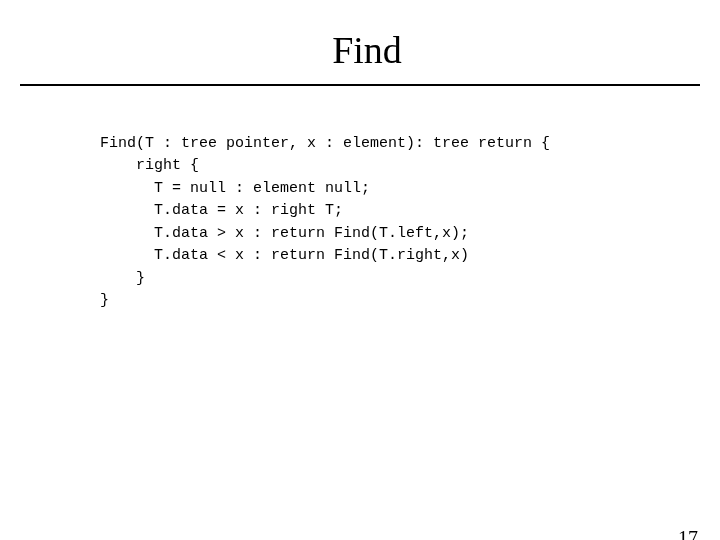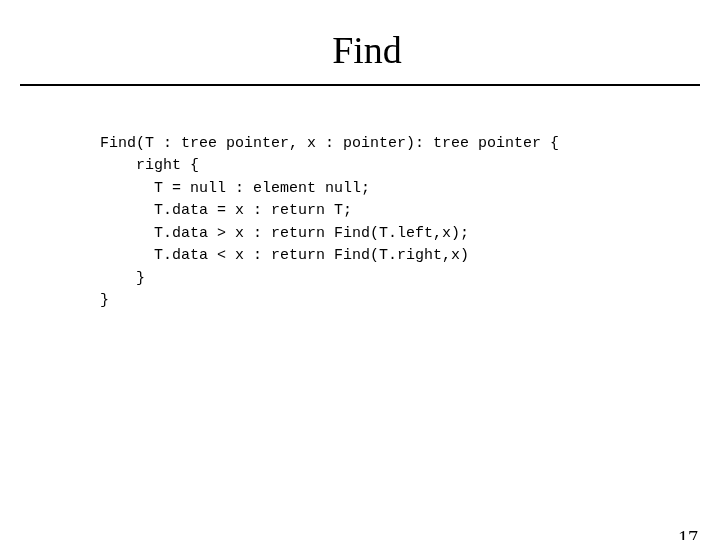--- a/index.html
+++ b/index.html
@@ -45,22 +45,22 @@
     font-size: 20px;
   }
 </style>
 </head>
 <body>
 
 <div class="slide">
   <div class="title">Find</div>
   <hr class="rule">
   <div class="code">
-<span>Find(T : tree pointer, x : pointer): tree pointer {</span>
+<span>Find(T : tree pointer, x : element): tree return {</span>
 <span>    right {</span>
 <span>      T = null : element null;</span>
-<span>      T.data = x : return T;</span>
+<span>      T.data = x : right T;</span>
 <span>      T.data &gt; x : return Find(T.left,x);</span>
 <span>      T.data &lt; x : return Find(T.right,x)</span>
 <span>    }</span>
 <span>}</span></div>
   <div class="page-num">17</div>
 </div>
 
 </body></html>

